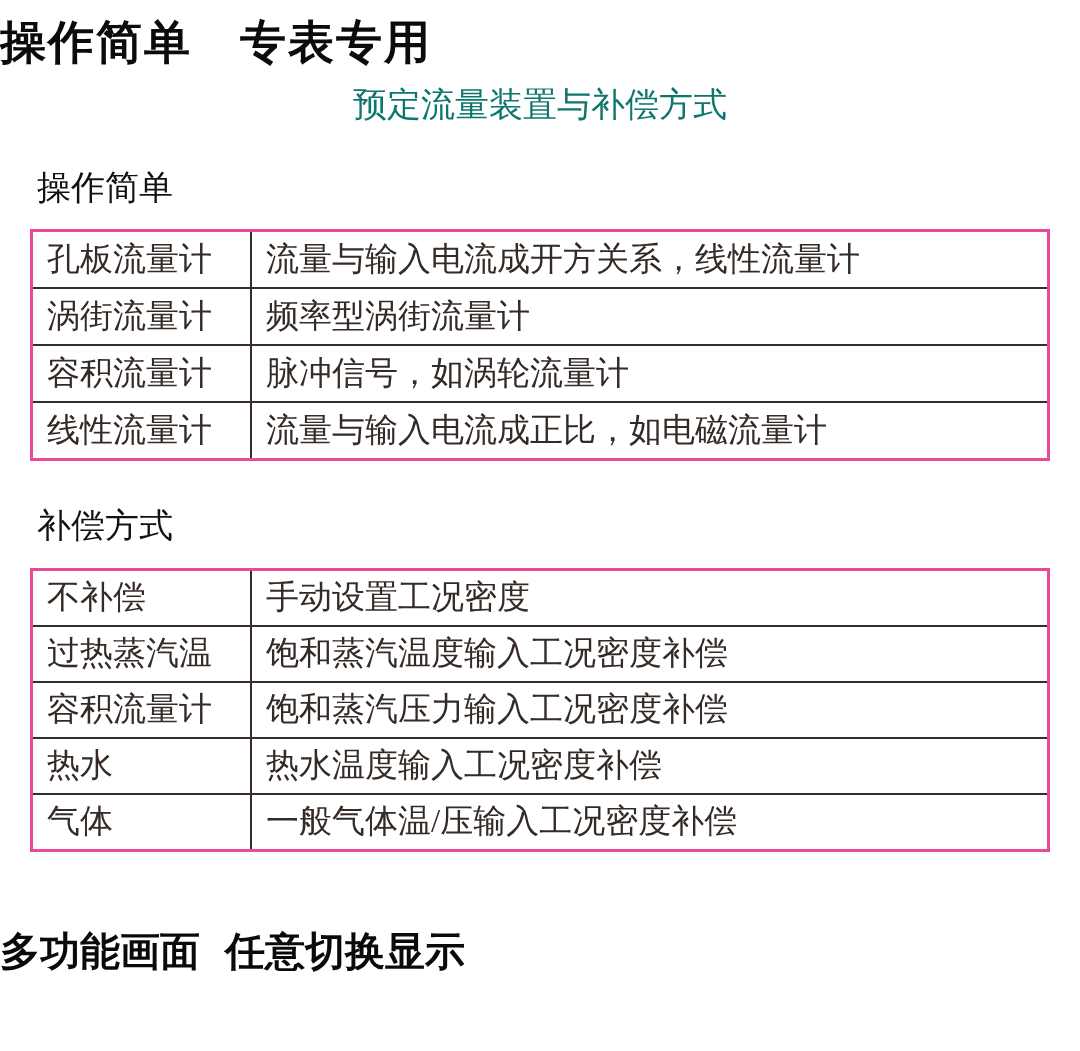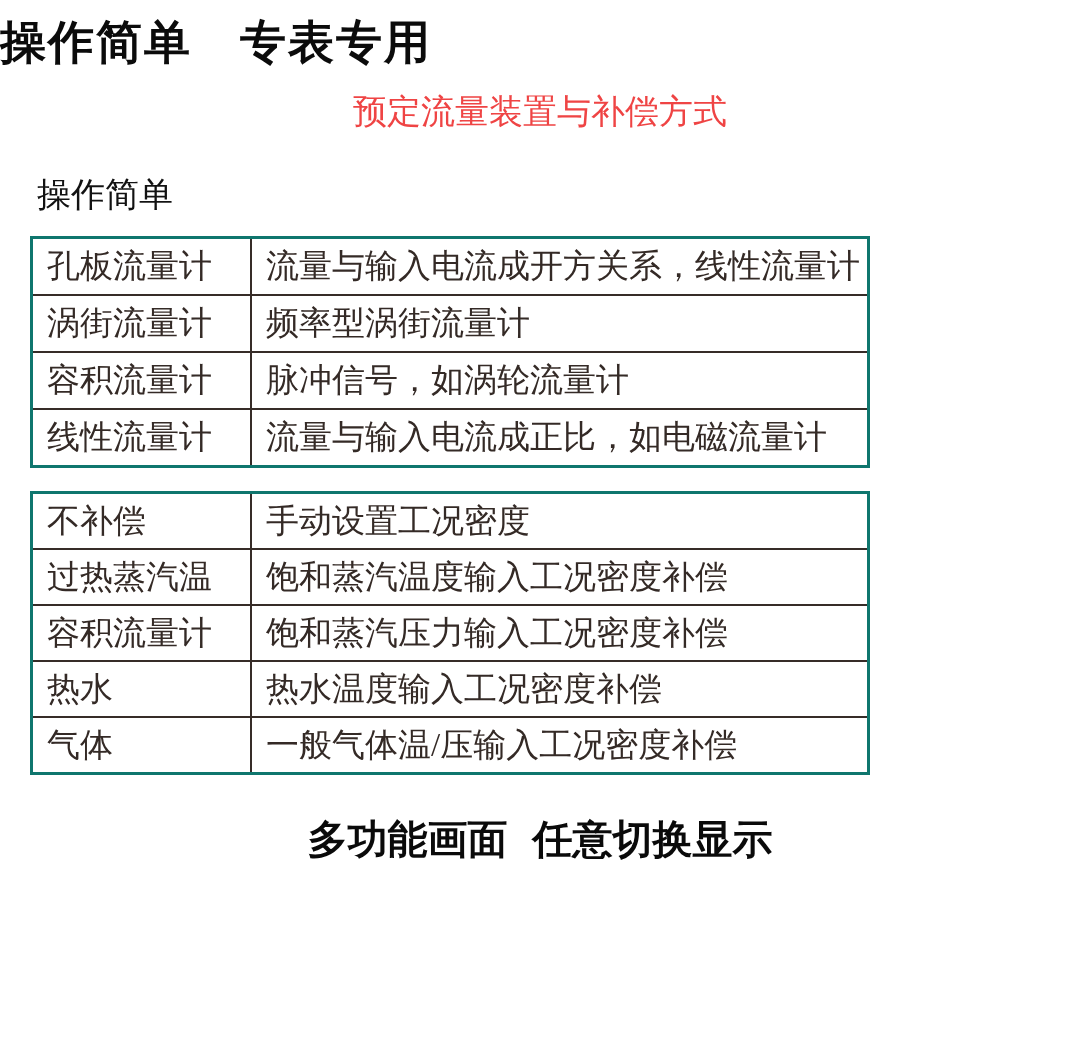--- a/index.html
+++ b/index.html
@@ -18,62 +18,62 @@
   .page-title {
     margin: 18px 0 0 0;
     font-size: 46px;
     line-height: 1.05;
     font-weight: bold;
     letter-spacing: 2px;
     color: #0b0b0b;
     font-family: "Liberation Sans", sans-serif;
   }
   .page-subtitle {
-    margin-top: 28px;
+    margin-top: 21px;
     text-align: center;
     font-size: 34px;
     line-height: 1.05;
     font-weight: 400;
-    color: #ef4444;
+    color: #0f766e;
   }
   .section-heading {
     margin: 46px 0 0 37px;
     font-size: 34px;
     line-height: 1.1;
     font-weight: 500;
     color: #121212;
     font-family: "Liberation Sans", sans-serif;
   }
   table.spec-table {
     border-collapse: collapse;
     margin: 23px 0 0 30px;
-    width: 840px;
+    width: 1020px;
     table-layout: fixed;
-    border: 3px solid #0f766e;
+    border: 3px solid #ec4899;
   }
   table.spec-table td {
     border: 2px solid #362c28;
     font-family: "Liberation Serif", serif;
     font-size: 33px;
     color: #342a26;
     padding: 0 6px 0 14px;
     vertical-align: middle;
     white-space: nowrap;
     overflow: hidden;
   }
   table.flow-table td { height: 55px; }
   table.comp-table td { height: 54px; }
   td.term-cell { width: 197px; }
   td.desc-cell { padding-left: 16px; }
   tr.sans-row td {
     font-family: "Liberation Sans", sans-serif;
   }
   .footer-title {
-    margin-top: 41px;
-    text-align: center;
+    margin-top: 76px;
+    text-align: left;
     font-size: 40px;
     line-height: 1.15;
     font-weight: bold;
     word-spacing: 14px;
     color: #0a0a0a;
   }
 </style>
 </head>
 <body>
 
@@ -101,20 +101,21 @@
         </tr>
         <tr>
           <td class="term-cell">线性流量计</td>
           <td class="desc-cell">流量与输入电流成正比，如电磁流量计</td>
         </tr>
       </tbody>
     </table>
   </section>
 
   <section>
+    <h2 class="section-heading">补偿方式</h2>
     <table class="spec-table comp-table">
       <tbody>
         <tr class="sans-row">
           <td class="term-cell">不补偿</td>
           <td class="desc-cell">手动设置工况密度</td>
         </tr>
         <tr>
           <td class="term-cell">过热蒸汽温</td>
           <td class="desc-cell">饱和蒸汽温度输入工况密度补偿</td>
         </tr>

